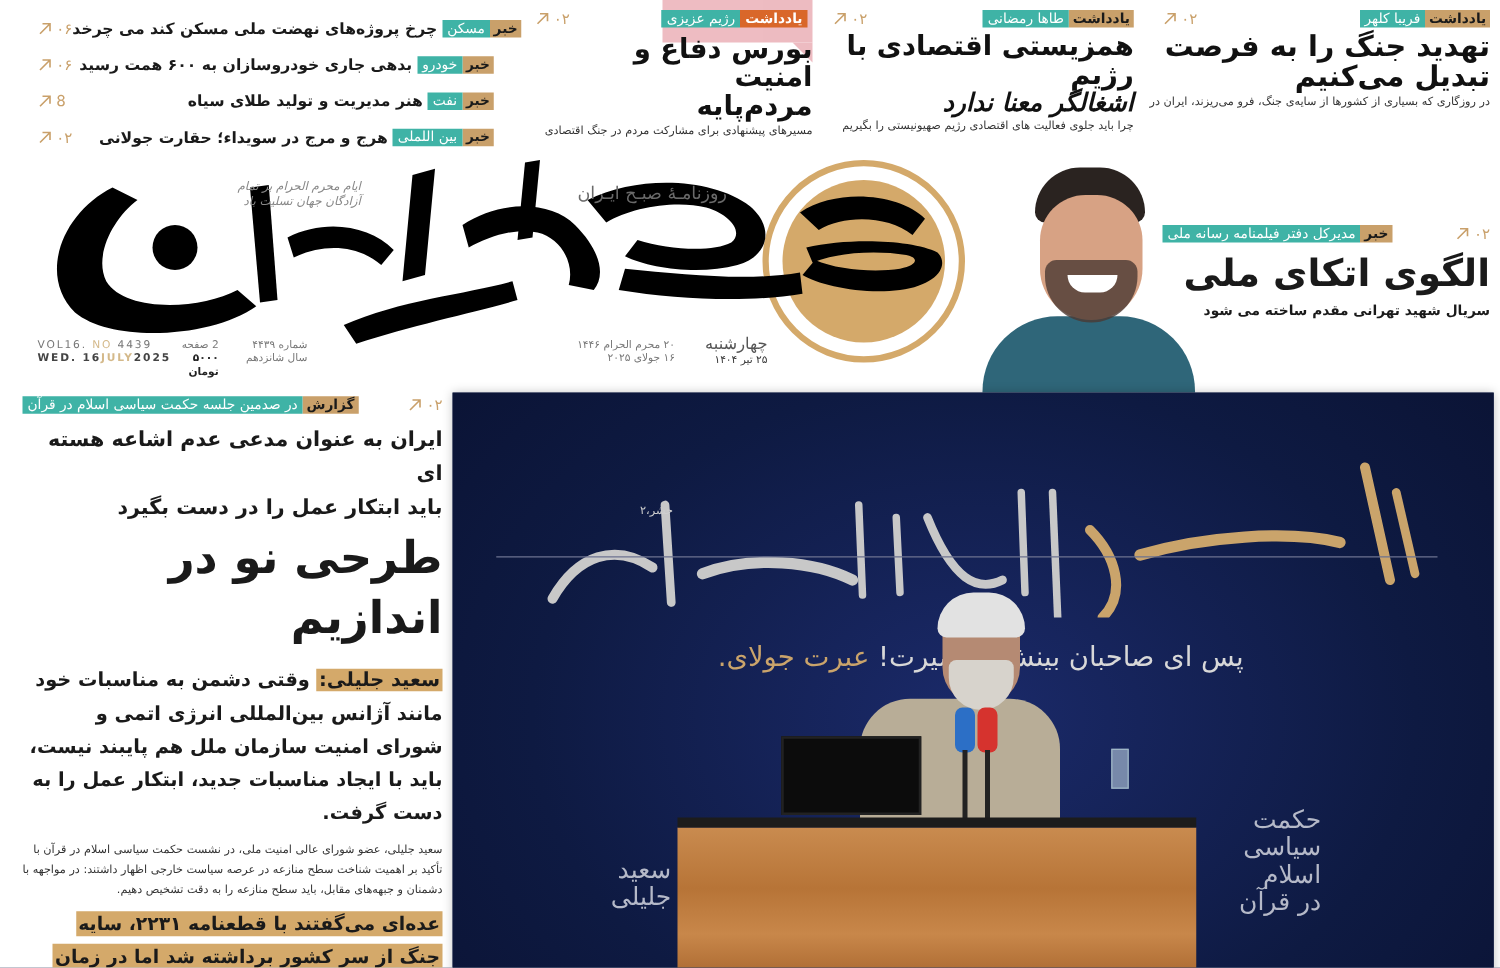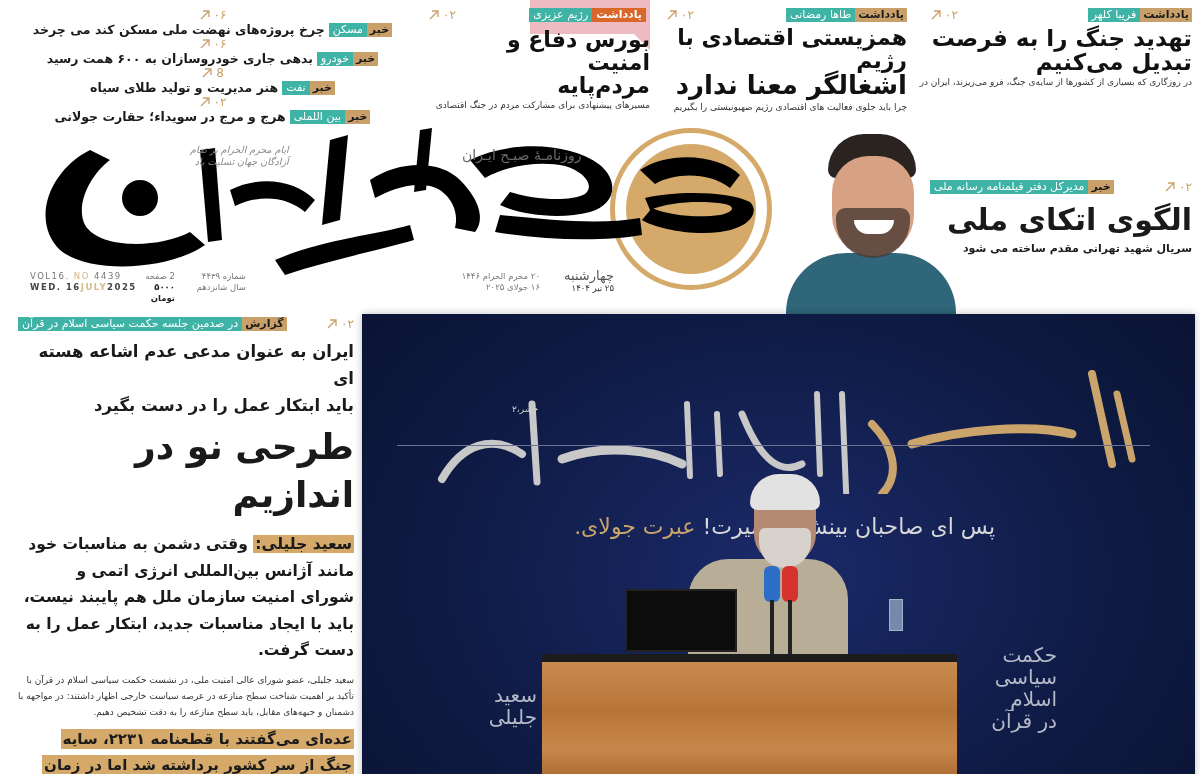--- a/index.html
+++ b/index.html
@@ -12,21 +12,21 @@
   
   .tag-pair { display: inline-flex; direction: rtl; align-items: center; font-size: 11px; font-weight: bold; line-height: 14px; }
   .tag-kind { background: #c9a06a; color: #1a1a1a; padding: 0 3px; }
   .tag-topic { background: #3fb3a6; color: #ffffff; padding: 0 4px; font-weight: normal; }
 
   .pageref { color: #c9a06a; font-size: 12px; display: inline-flex; align-items: center; gap: 3px; direction: ltr; }
   .pageref svg { width: 12px; height: 12px; }
 
   
   .ticker { left: 30px; top: 8px; width: 365px; }
-  .ticker-row { display: flex; justify-content: space-between; align-items: center; height: 29px; flex-direction: column; }
+  .ticker-row { display: flex; justify-content: space-between; align-items: center; height: 29px; }
   .ticker-text { direction: rtl; font-size: 12.5px; font-weight: bold; white-space: nowrap; display: flex; align-items: center; gap: 4px; }
 
   
   .headline-block { direction: rtl; text-align: right; }
   .hl-title { font-weight: bold; color: #111; line-height: 1.05; }
   .hl-sub { font-size: 9px; color: #333; margin-top: 3px; white-space: nowrap; }
 
   .pink-ribbon { left: 530px; top: 0; width: 120px; height: 34px; background: #e8a5ad; opacity: .75; }
   .pink-ribbon:after { content: ""; position: absolute; right: 0; bottom: -16px; border-top: 16px solid #e8a5ad; border-left: 16px solid transparent; }
   .tag-orange { background: #d9672a; color: #fff; padding: 0 4px; }
@@ -180,21 +180,21 @@
         </svg>
       <span>۰۲</span>
     </span>
     <span class="tag-pair">
         <span class="tag-kind">یادداشت</span>
         <span class="tag-topic">طاها رمضانی</span>
       </span>
   </div>
   <div class="headline-block" style="margin-top:4px;">
     <div class="hl-title" style="font-size:22px;">همزیستی اقتصادی با رژیم</div>
-    <div class="hl-title" style="font-size:26px;">اشغالگر معنا ندارد</div>
+    <div class="hl-title" style="font-size:20px;font-style:italic;">اشغالگر معنا ندارد</div>
     <div class="hl-sub">چرا باید جلوی فعالیت های اقتصادی رژیم صهیونیستی را بگیریم</div>
   </div>
 </div>
 
 <div class="abs" style="left:926px; top:8px; width:266px;">
   <div style="display:flex; justify-content:space-between; align-items:center;">
     <span class="pageref" style="margin-left:4px;">
       <svg viewBox="0 0 12 12">
           <path d="M2 10 L10 2 M4 2 H10 V8" stroke="#c9a06a" stroke-width="1.3" fill="none"></path>
         </svg>

